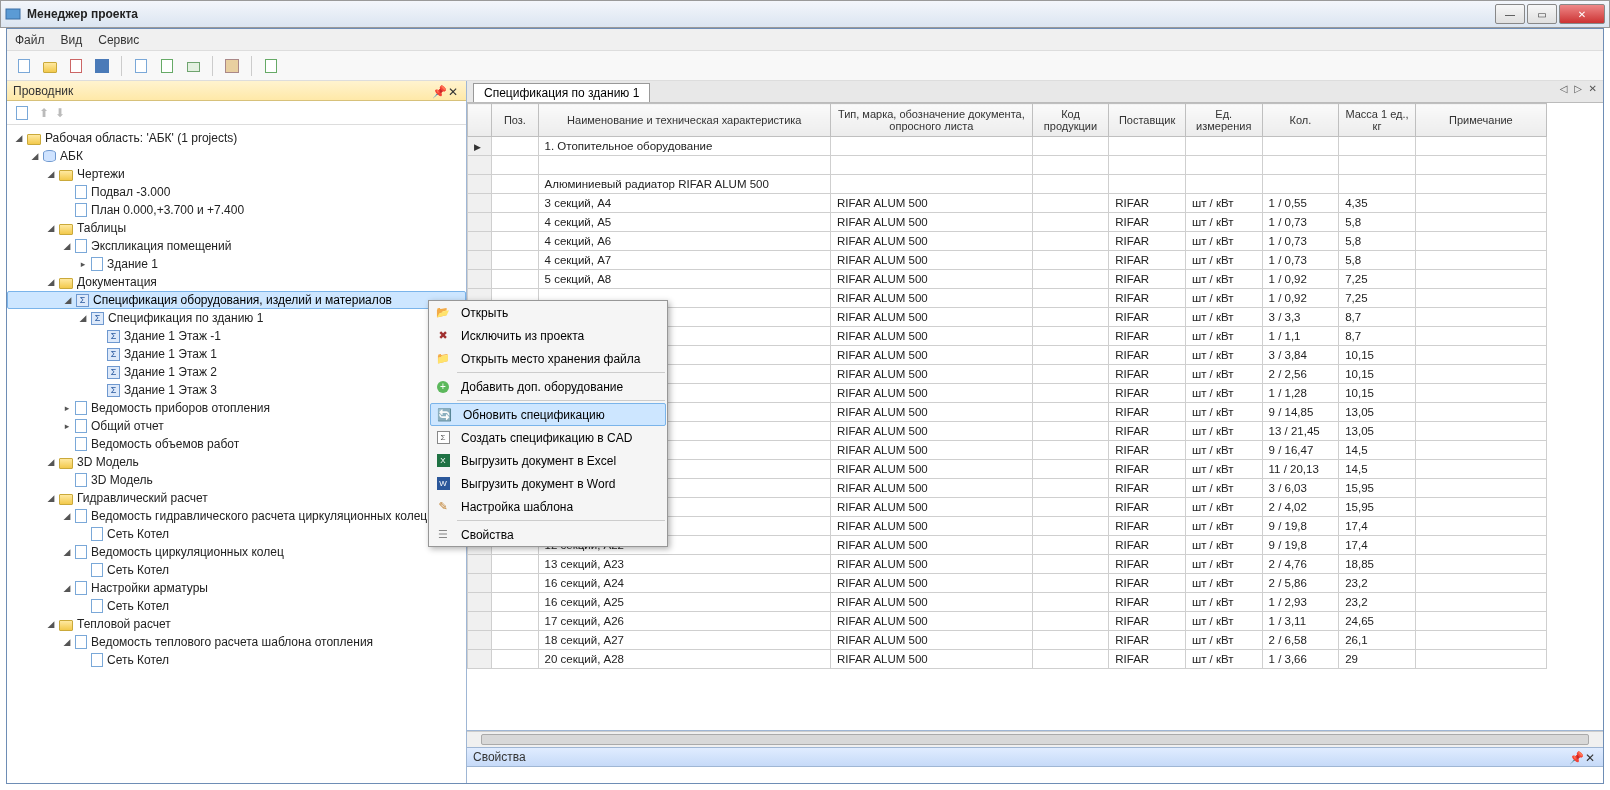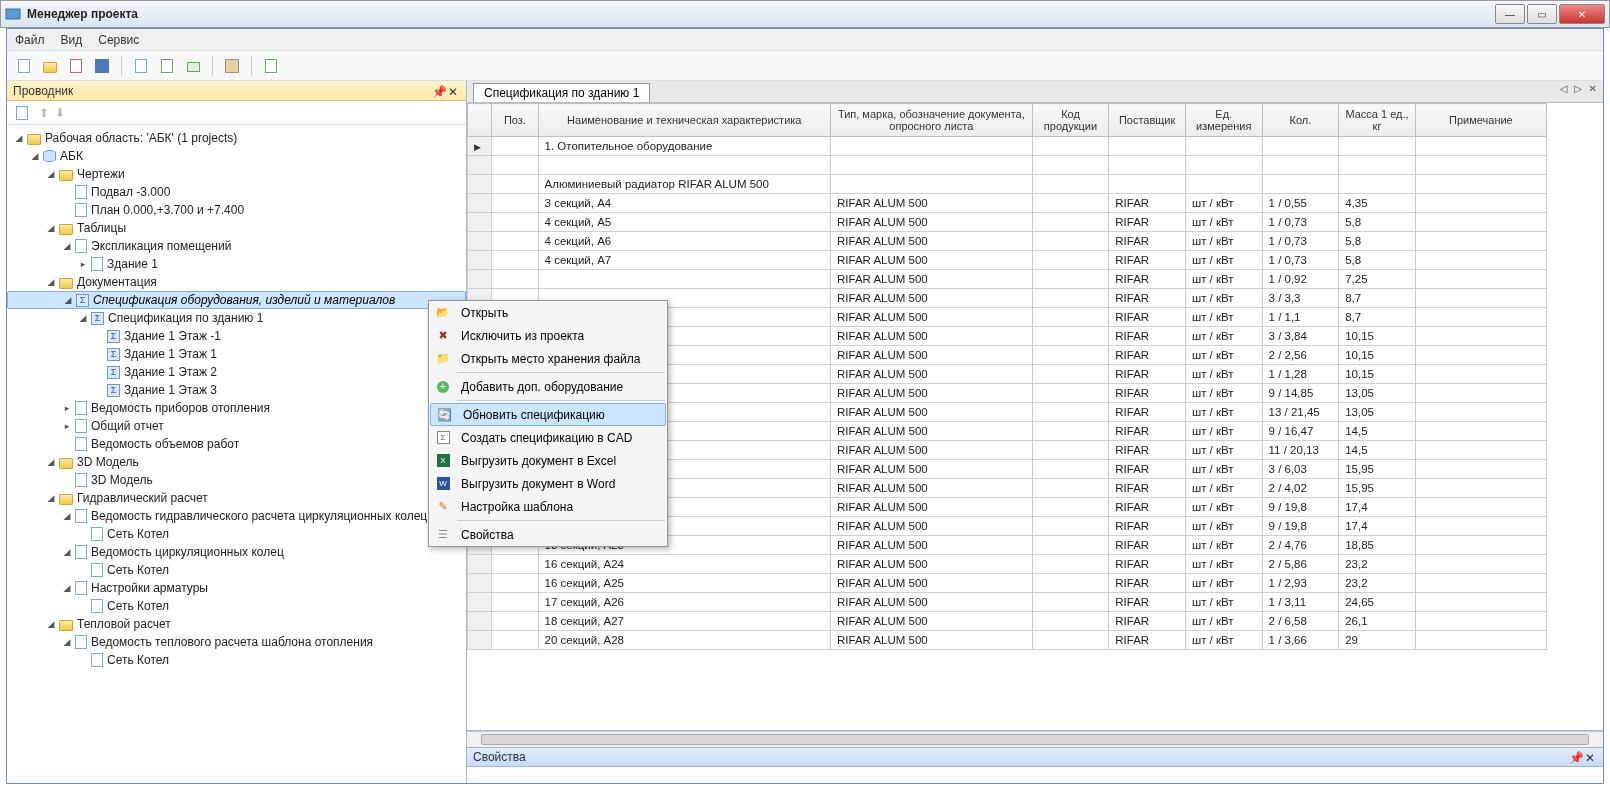--- a/index.html
+++ b/index.html
@@ -34,21 +34,21 @@
 .panelheader { height: 20px; background: linear-gradient(#fff3cf,#ffe9a8); border-bottom: 1px solid #d7c17a; display: flex; align-items: center; padding: 0 6px; font-weight: normal; color: #333; }
 .panelheader .spacer { flex: 1; }
 .pinhdr { width: 12px; height: 12px; margin-left: 4px; }
 .treebar { height: 24px; border-bottom: 1px solid #ddd; display: flex; align-items: center; padding: 0 4px; gap: 6px; }
 .tree { flex: 1; overflow: auto; padding: 4px 0; background: #fff; }
 .tnode { display: flex; align-items: center; height: 18px; padding-right: 4px; white-space: nowrap; }
 .toggle { width: 12px; text-align: center; color: #555; font-size: 9px; }
 .nicon { width: 16px; height: 16px; margin: 0 4px 0 2px; flex-shrink: 0; }
 .nlabel { color: #222; }
 .tnode.sel { background: #cde6ff; border: 1px solid #7ab4ea; border-radius: 2px; height: 18px; }
-.tnode.sel .nlabel { color: #000; font-style: italic; }
+.tnode.sel .nlabel { color: #000; }
 
 
 .rightpanel { flex: 1; display: flex; flex-direction: column; min-width: 0; }
 .tabstrip { height: 22px; background: #e8e8e8; border-bottom: 1px solid #bbb; display: flex; align-items: flex-end; padding-left: 6px; position: relative; }
 .tab { background: #fff; border: 1px solid #999; border-bottom: none; padding: 2px 10px; font-size: 12px; }
 .tabtools { position: absolute; right: 4px; top: 2px; font-size: 10px; color: #555; letter-spacing: 2px; }
 
 .gridwrap { flex: 1; overflow: auto; border-bottom: 1px solid #9fb6d4; }
 table.grid { border-collapse: collapse; width: 1080px; table-layout: fixed; }
 .grid th { background: linear-gradient(#fafafa,#ececec); border: 1px solid #bfbfbf; font-weight: normal; padding: 4px 6px; font-size: 11px; color: #333; text-align: center; vertical-align: middle; }
@@ -416,20 +416,32 @@
                 <td></td>
                 <td>RIFAR</td>
                 <td>шт / кВт</td>
                 <td>1 / 0,73</td>
                 <td>5,8</td>
                 <td></td>
               </tr>
               <tr>
                 <td class="rowhdr"></td>
                 <td></td>
+                <td>5 секций, А8</td>
+                <td>RIFAR ALUM 500</td>
+                <td></td>
+                <td>RIFAR</td>
+                <td>шт / кВт</td>
+                <td>1 / 0,92</td>
+                <td>7,25</td>
+                <td></td>
+              </tr>
+              <tr>
+                <td class="rowhdr"></td>
+                <td></td>
                 <td></td>
                 <td>RIFAR ALUM 500</td>
                 <td></td>
                 <td>RIFAR</td>
                 <td>шт / кВт</td>
                 <td>1 / 0,92</td>
                 <td>7,25</td>
                 <td></td>
               </tr>
               <tr>

